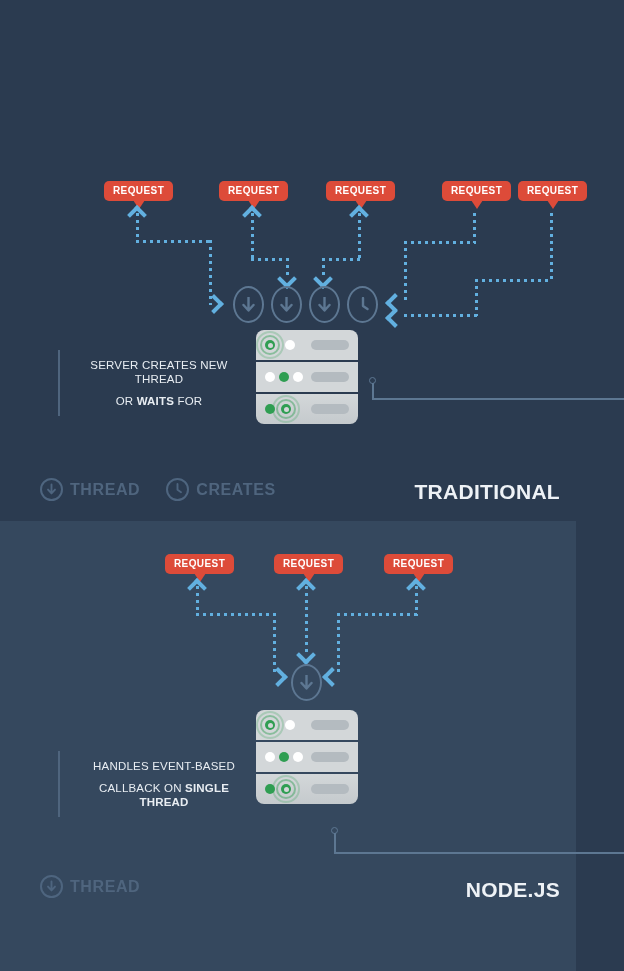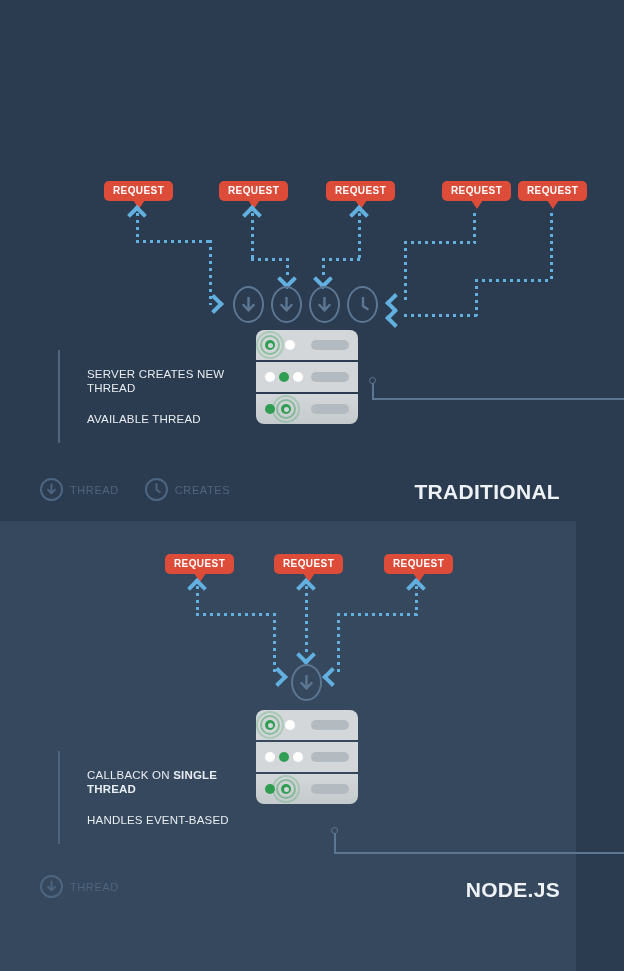--- a/index.html
+++ b/index.html
@@ -177,21 +177,21 @@
     position: absolute;
     color: #e8edf2;
     font-size: 11.5px;
     line-height: 14px;
     letter-spacing: 0.2px;
     padding-left: 10px;
     border-left: 2px solid #4f6party;
     border-left: 2px solid #4f657e;
     font-family: "Liberation Sans", sans-serif;
   }
-  .desc p { margin: 17px; }
+  .desc p { margin: 8px; text-align: center; }
   .desc .gap { margin-top: 8px; }
   .desc b { font-weight: bold; }
 
   
   .legend {
     position: absolute;
     display: flex;
     align-items: center;
     gap: 8px;
   }
@@ -203,22 +203,22 @@
   }
   .legend-circle {
     width: 23px; height: 23px;
     border: 2px solid #4e657f;
     border-radius: 50%;
     position: relative;
     flex: 0 0 auto;
   }
   .legend-label {
     color: #4f657e;
-    font-size: 11px;
-    font-weight: normal;
+    font-size: 16px;
+    font-weight: bold;
     letter-spacing: 0.6px;
   }
 
   
   .section-title {
     position: absolute;
     color: #eef2f6;
     font-size: 21px;
     font-weight: bold;
     letter-spacing: 0.3px;
@@ -330,21 +330,21 @@
     </div>
 
     <div class="hook" style="left:369px; top:377px;">
       <span class="hook-dot"></span>
       <span class="hook-v" style="height:16px;"></span>
       <span class="hook-h" style="top:21px; width:255px;"></span>
     </div>
 
     <div class="desc" style="left:58px; top:350px; width:190px;">
       <p><span>SERVER CREATES NEW THREAD</span></p>
-      <p><span>AVAILABLE THREAD</span></p>
+      <p class="gap"><span>OR </span><b>WAITS</b><span> FOR</span></p>
     </div>
 
     <div class="legend" style="left:40px; top:478px;">
       <div class="legend-item">
         <div class="legend-circle">
           <svg width="23" height="23" viewBox="0 0 23 23" style="position:absolute;left:-2px;top:-2px;">
             <path d="M11.5 6.5 L11.5 14.5 M8 11.6 L11.5 15.4 L15 11.6" fill="none" stroke="#4e657f" stroke-width="1.9" stroke-linecap="round" stroke-linejoin="round"></path>
           </svg>
         </div>
         <span class="legend-label">THREAD</span>
@@ -421,22 +421,22 @@
       </div>
     </div>
 
     <div class="hook" style="left:331px; top:306px;">
       <span class="hook-dot"></span>
       <span class="hook-v" style="height:20px;"></span>
       <span class="hook-h" style="top:25px; width:293px;"></span>
     </div>
 
     <div class="desc" style="left:58px; top:230px; width:200px;">
+      <p><span>HANDLES EVENT-BASED</span></p>
       <p><span>CALLBACK ON </span><b>SINGLE THREAD</b></p>
-      <p><span>HANDLES EVENT-BASED</span></p>
     </div>
 
     <div class="legend" style="left:40px; top:875px; top:354px;">
       <div class="legend-item">
         <div class="legend-circle">
           <svg width="23" height="23" viewBox="0 0 23 23" style="position:absolute;left:-2px;top:-2px;">
             <path d="M11.5 6.5 L11.5 14.5 M8 11.6 L11.5 15.4 L15 11.6" fill="none" stroke="#4e657f" stroke-width="1.9" stroke-linecap="round" stroke-linejoin="round"></path>
           </svg>
         </div>
         <span class="legend-label">THREAD</span>

